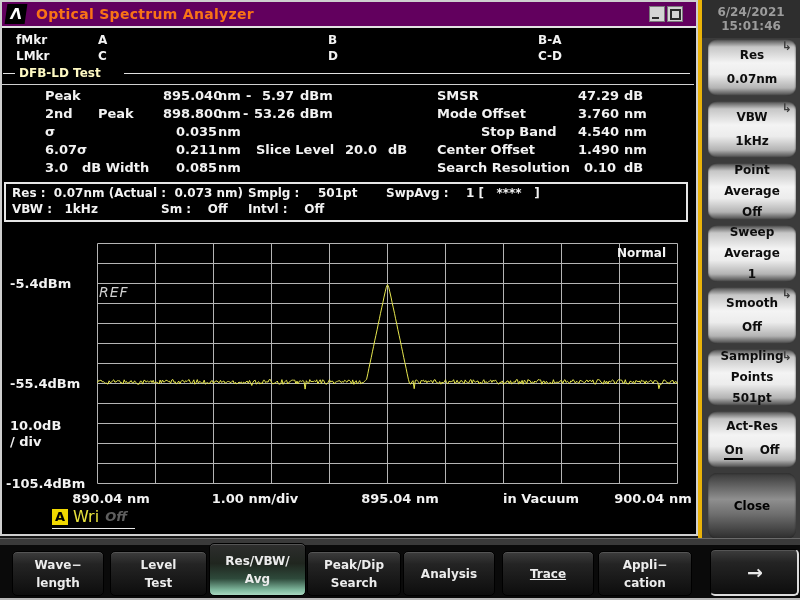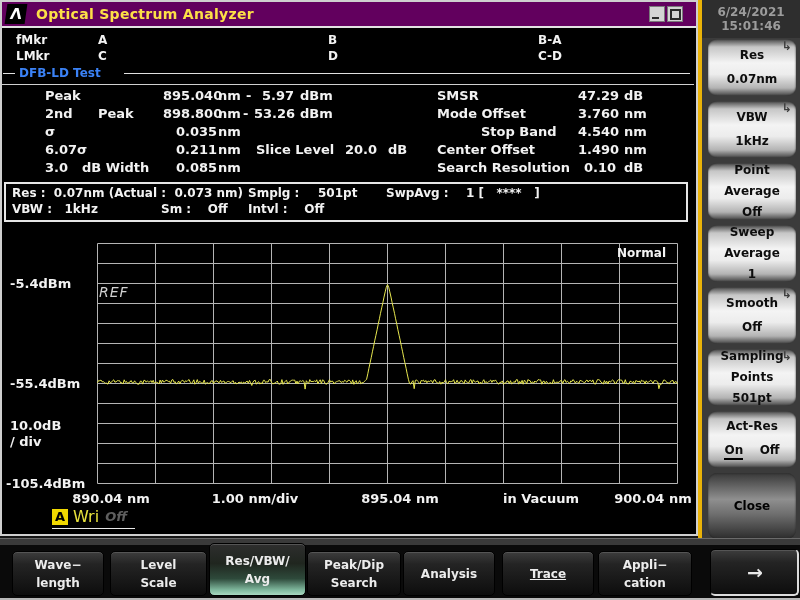--- a/index.html
+++ b/index.html
@@ -6,41 +6,41 @@
   #screen{position:relative;width:800px;height:600px;background:#141414;
           font-family:"DejaVu Sans",sans-serif;overflow:hidden;}
 
   
   #main{position:absolute;left:0;top:0;width:694px;height:532px;background:#000;
         border:2px solid #cfcfcf;}
   #titlebar{position:absolute;left:0;top:0;right:0;height:24px;background:#62005e;
             border-bottom:2px solid #e2e2e2;display:flex;align-items:center;}
   #logo{width:20px;height:20px;background:#000;color:#fff;font-weight:bold;font-size:15px;
         display:flex;align-items:center;justify-content:center;margin-left:4px;transform:skewX(-8deg);}
-  #title{color:#fde047;font-weight:bold;font-size:14px;margin-left:10px;letter-spacing:.3px;}
+  #title{color:#f97316;font-weight:bold;font-size:14px;margin-left:10px;letter-spacing:.3px;}
   .winbtn{position:absolute;top:4px;width:14px;height:14px;background:#d4d4d4;
           border:1px solid #7a7a7a;}
   #winmin{right:31px;}
   #winmax{right:13px;}
   .min-glyph{position:absolute;left:2px;bottom:2px;width:7px;height:2px;background:#2a2a2a;}
   .max-glyph{position:absolute;left:2px;top:2px;width:7px;height:7px;border:2px solid #2a2a2a;}
 
   
   .ovl{position:absolute;left:0;top:0;width:800px;height:600px;pointer-events:none;}
   .abs-span{position:absolute;color:#f2f2f2;font-weight:bold;font-size:12px;
             white-space:pre;line-height:1.1;}
   .t13{font-size:13px;}
   .t12{font-size:12px;}
   .t9{font-size:14px;font-weight:normal;color:#d0d0d0;letter-spacing:1px;font-style:italic;}
   .c{transform:translateX(-50%);}
   .r{transform:translateX(-100%);}
 
   
   .sep-dash{position:absolute;left:3px;top:73px;width:12px;height:1px;background:#e0e0e0;}
-  .sep-label{position:absolute;left:19px;top:66px;color:#3b82f6;font-weight:bold;font-size:12px;}
+  .sep-label{position:absolute;left:19px;top:66px;color:#fef9c3;font-weight:bold;font-size:12px;}
   .sep-line{position:absolute;left:124px;top:73px;width:566px;height:1px;background:#e0e0e0;}
   .hr-line{position:absolute;left:2px;top:84px;width:692px;height:1px;background:#cfcfcf;}
 
   
   #settings-box{position:absolute;left:4px;top:182px;width:680px;height:36px;
                 border:2px solid #e6e6e6;background:#000;}
 
   
   #plot{position:absolute;left:97px;top:243px;}
 
@@ -291,21 +291,21 @@
 
   <div id="bottombar">
     <div class="bb-strip"></div>
     <div id="bottom-tabs">
         <div class="tab">
           <div class="tab-line">Wave−</div>
           <div class="tab-line">length</div>
         </div>
         <div class="tab">
           <div class="tab-line">Level</div>
-          <div class="tab-line">Scale</div>
+          <div class="tab-line">Test</div>
         </div>
         <div class="tab active">
           <div class="tab-line">Res/VBW/</div>
           <div class="tab-line">Avg</div>
         </div>
         <div class="tab">
           <div class="tab-line">Peak/Dip</div>
           <div class="tab-line">Search</div>
         </div>
         <div class="tab">

